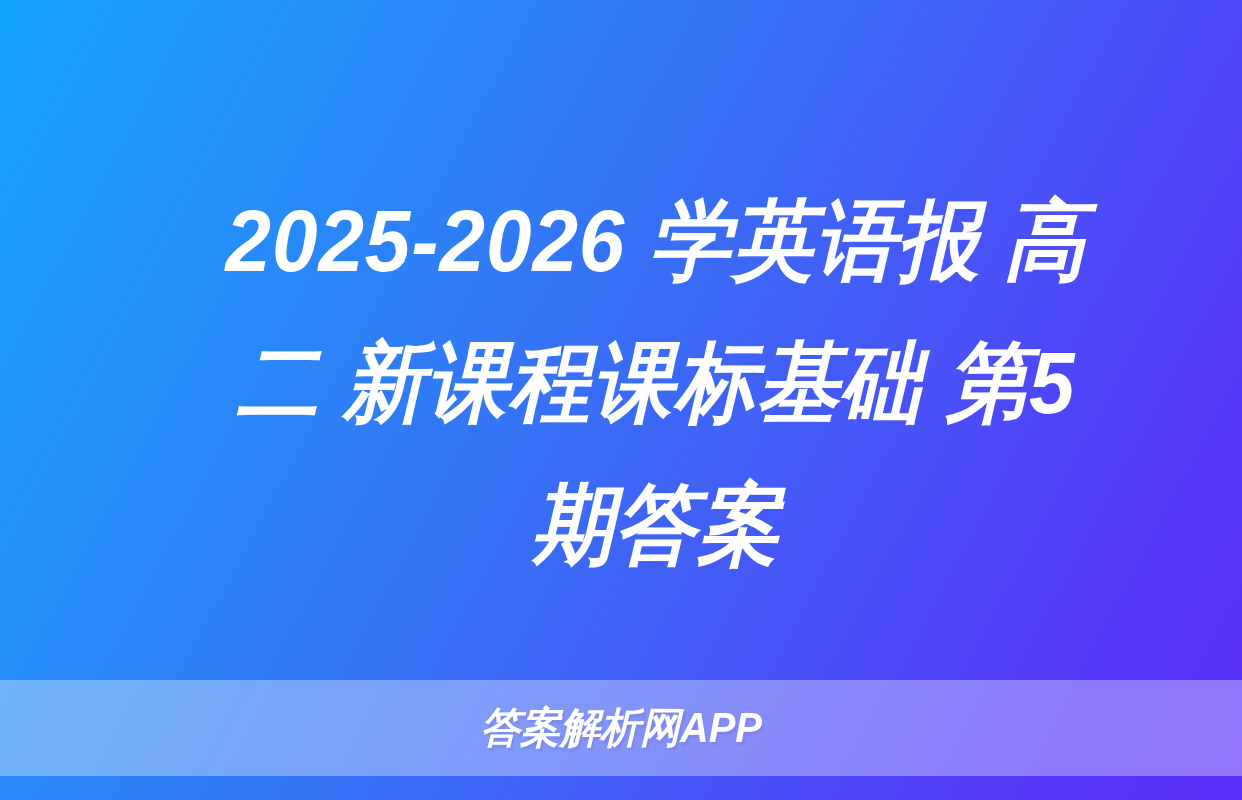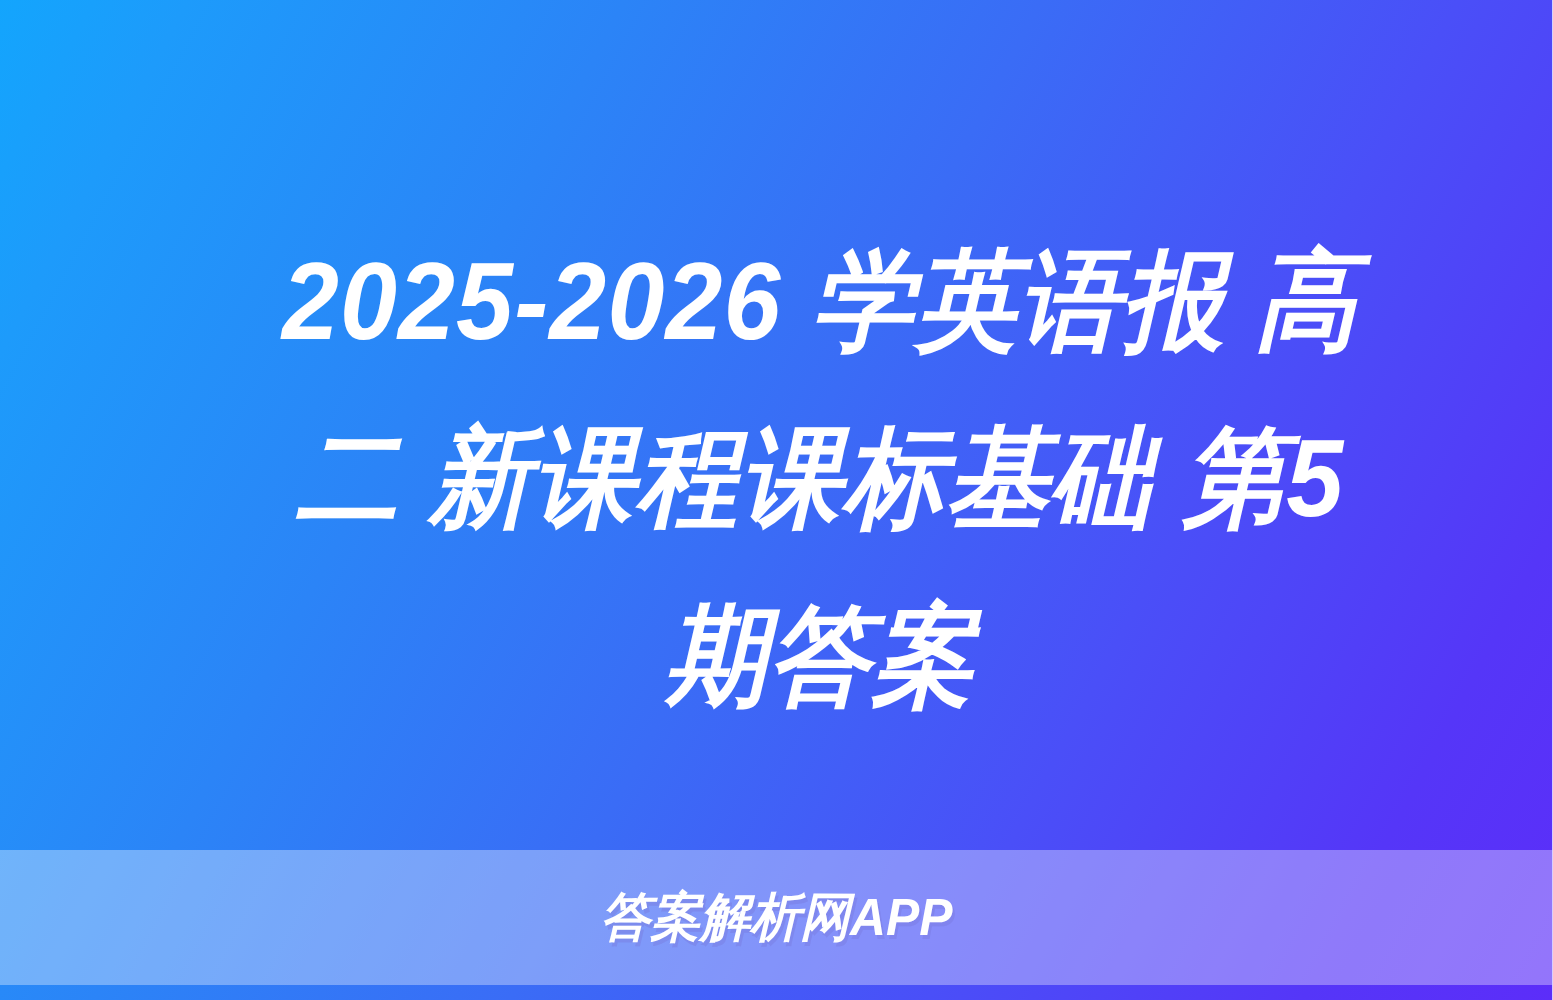--- a/index.html
+++ b/index.html
@@ -54,21 +54,21 @@
     transform: scaleX(0.93);
     text-rendering: optimizeLegibility;
   }
 
   
   #footer-band {
     position: absolute;
     left: 0;
     top: 680px;
     width: 1242px;
-    height: 108px;
+    height: 96px;
     background: rgba(255, 255, 255, 0.34);
     display: flex;
     align-items: center;
     justify-content: center;
   }
 
   #footer-text {
     color: #FFFFFF;
     font-family: "Liberation Sans Narrow", "Liberation Sans", "DejaVu Sans", sans-serif;
     font-weight: 700;

